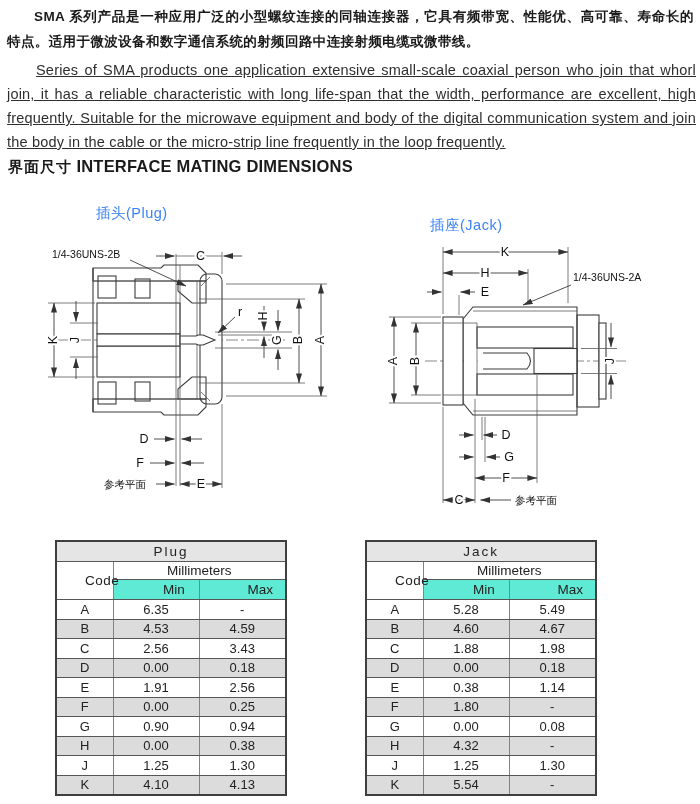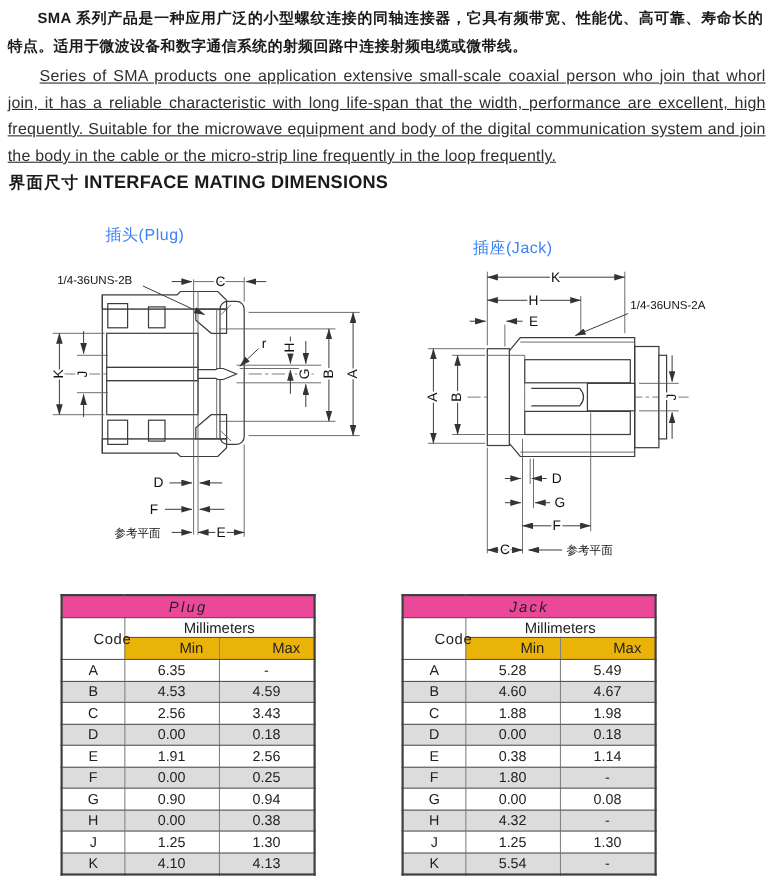--- a/index.html
+++ b/index.html
@@ -23,24 +23,24 @@
   .dl{font-size:12.5px;fill:#111;paint-order:stroke;stroke:#fff;stroke-width:4px;
       font-family:"Liberation Sans",sans-serif;}
   .sl{font-size:10.5px;fill:#111;paint-order:stroke;stroke:#fff;stroke-width:3px;
       font-family:"Liberation Sans",sans-serif;}
   
   table.dim-table{position:absolute;width:230px;border-collapse:collapse;table-layout:fixed;
       font-size:13px;color:#222;background:#fff;border:2px solid #3f3f3f;}
   .dim-table th,.dim-table td{border-left:1px solid #828282;border-right:1px solid #828282;
       border-top:1.6px solid #565656;border-bottom:1.6px solid #565656;
       text-align:center;vertical-align:middle;padding:0;font-weight:400;}
-  .dim-table .t-title th{height:19px;background:#ec4899;font-size:13.5px;letter-spacing:2px;font-style:italic;}
+  .dim-table .t-title th{height:19px;background:#e5e5e5;font-size:13.5px;letter-spacing:2px;}
   .dim-table .code-h{background:#fff;font-size:13.5px;letter-spacing:.5px;padding-left:28px;}
   .dim-table .unit-h{height:17px;background:#fff;font-size:13.5px;}
-  .dim-table .mm-h th{height:19px;background:#eab308;font-size:13.5px;padding-left:36px;}
+  .dim-table .mm-h th{height:19px;background:#5eead4;font-size:13.5px;padding-left:36px;}
   .dim-table tbody td{height:18.5px;background:#fff;}
   .dim-table tbody tr.row-even td{background:#dcdcdc;}
 </style>
 </head>
 <body>
 
 <div class="abs zh-intro">SMA 系列产品是一种应用广泛的小型螺纹连接的同轴连接器，它具有频带宽、性能优、高可靠、寿命长的特点。适用于微波设备和数字通信系统的射频回路中连接射频电缆或微带线。</div>
 <div class="abs en-intro">Series of SMA products one application extensive small-scale coaxial person who join that whorl join, it has a reliable characteristic with long life-span that the width, performance are excellent, high frequently. Suitable for the microwave equipment and body of the digital communication system and join the body in the cable or the micro-strip line frequently in the loop frequently.</div>
 
 <div class="abs section-heading">

